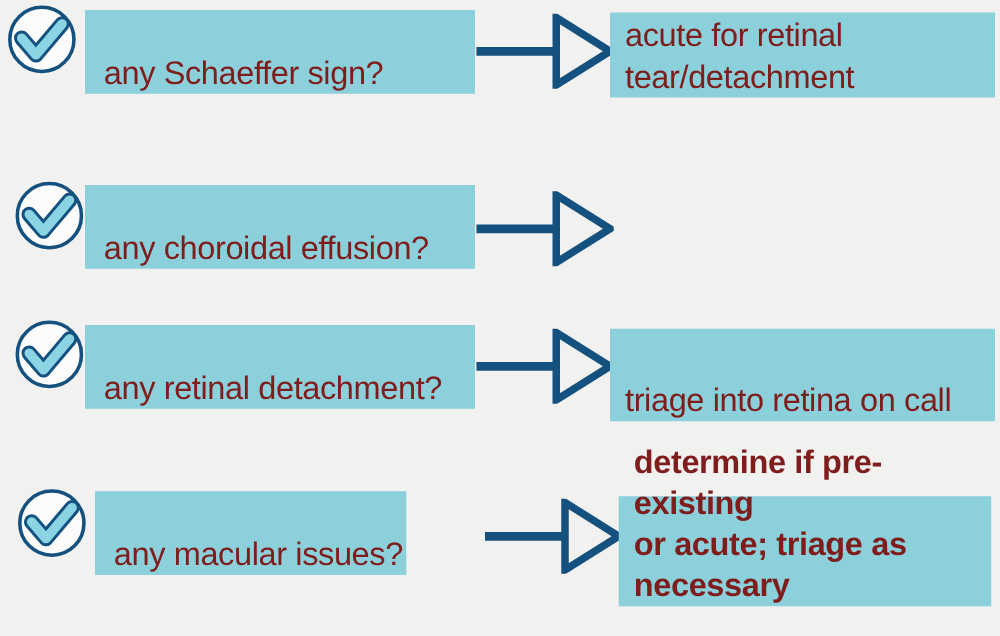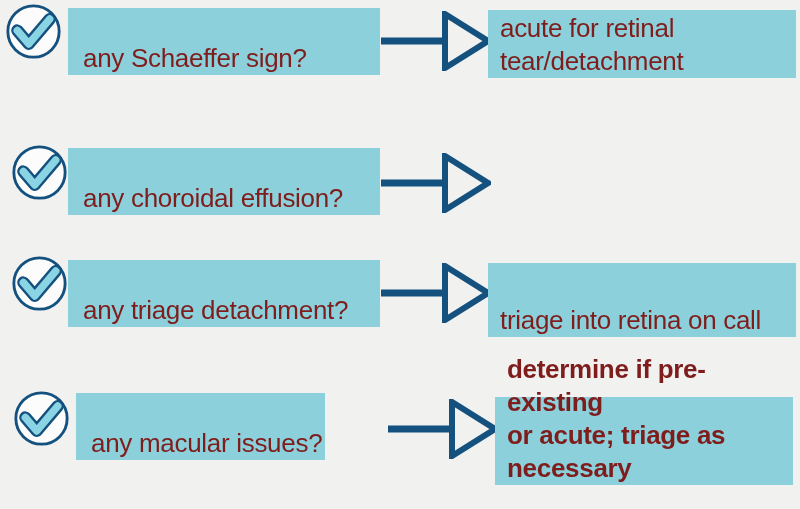--- a/index.html
+++ b/index.html
@@ -85,21 +85,21 @@
     <line x1="0" y1="30" x2="66" y2="30" stroke="#14517e" stroke-width="7"></line>
     <polygon points="64,3 64,57 107,30" fill="#f1f1f0" stroke="#14517e" stroke-width="6"></polygon>
   </svg>
 
   <svg class="check-icon i3" viewBox="0 0 60 60">
     <circle cx="30" cy="30" r="27" fill="#fcfcfc" stroke="#14517e" stroke-width="3"></circle>
     <path d="M13 29 L25 43 L47 17" fill="none" stroke="#14517e" stroke-width="13" stroke-linecap="round" stroke-linejoin="round"></path>
     <path d="M13 29 L25 43 L47 17" fill="none" stroke="#8ad4e4" stroke-width="8" stroke-linecap="round" stroke-linejoin="round"></path>
   </svg>
   <div class="box qbox q3">
-    <span>any triage detachment?</span>
+    <span>any retinal detachment?</span>
   </div>
   <svg class="arrow ar3" viewBox="0 0 110 60">
     <line x1="0" y1="30" x2="66" y2="30" stroke="#14517e" stroke-width="7"></line>
     <polygon points="64,3 64,57 107,30" fill="#f1f1f0" stroke="#14517e" stroke-width="6"></polygon>
   </svg>
   <div class="box abox a3">
     <span>triage into retina on call</span>
   </div>
 
   <svg class="check-icon i4" viewBox="0 0 60 60">

